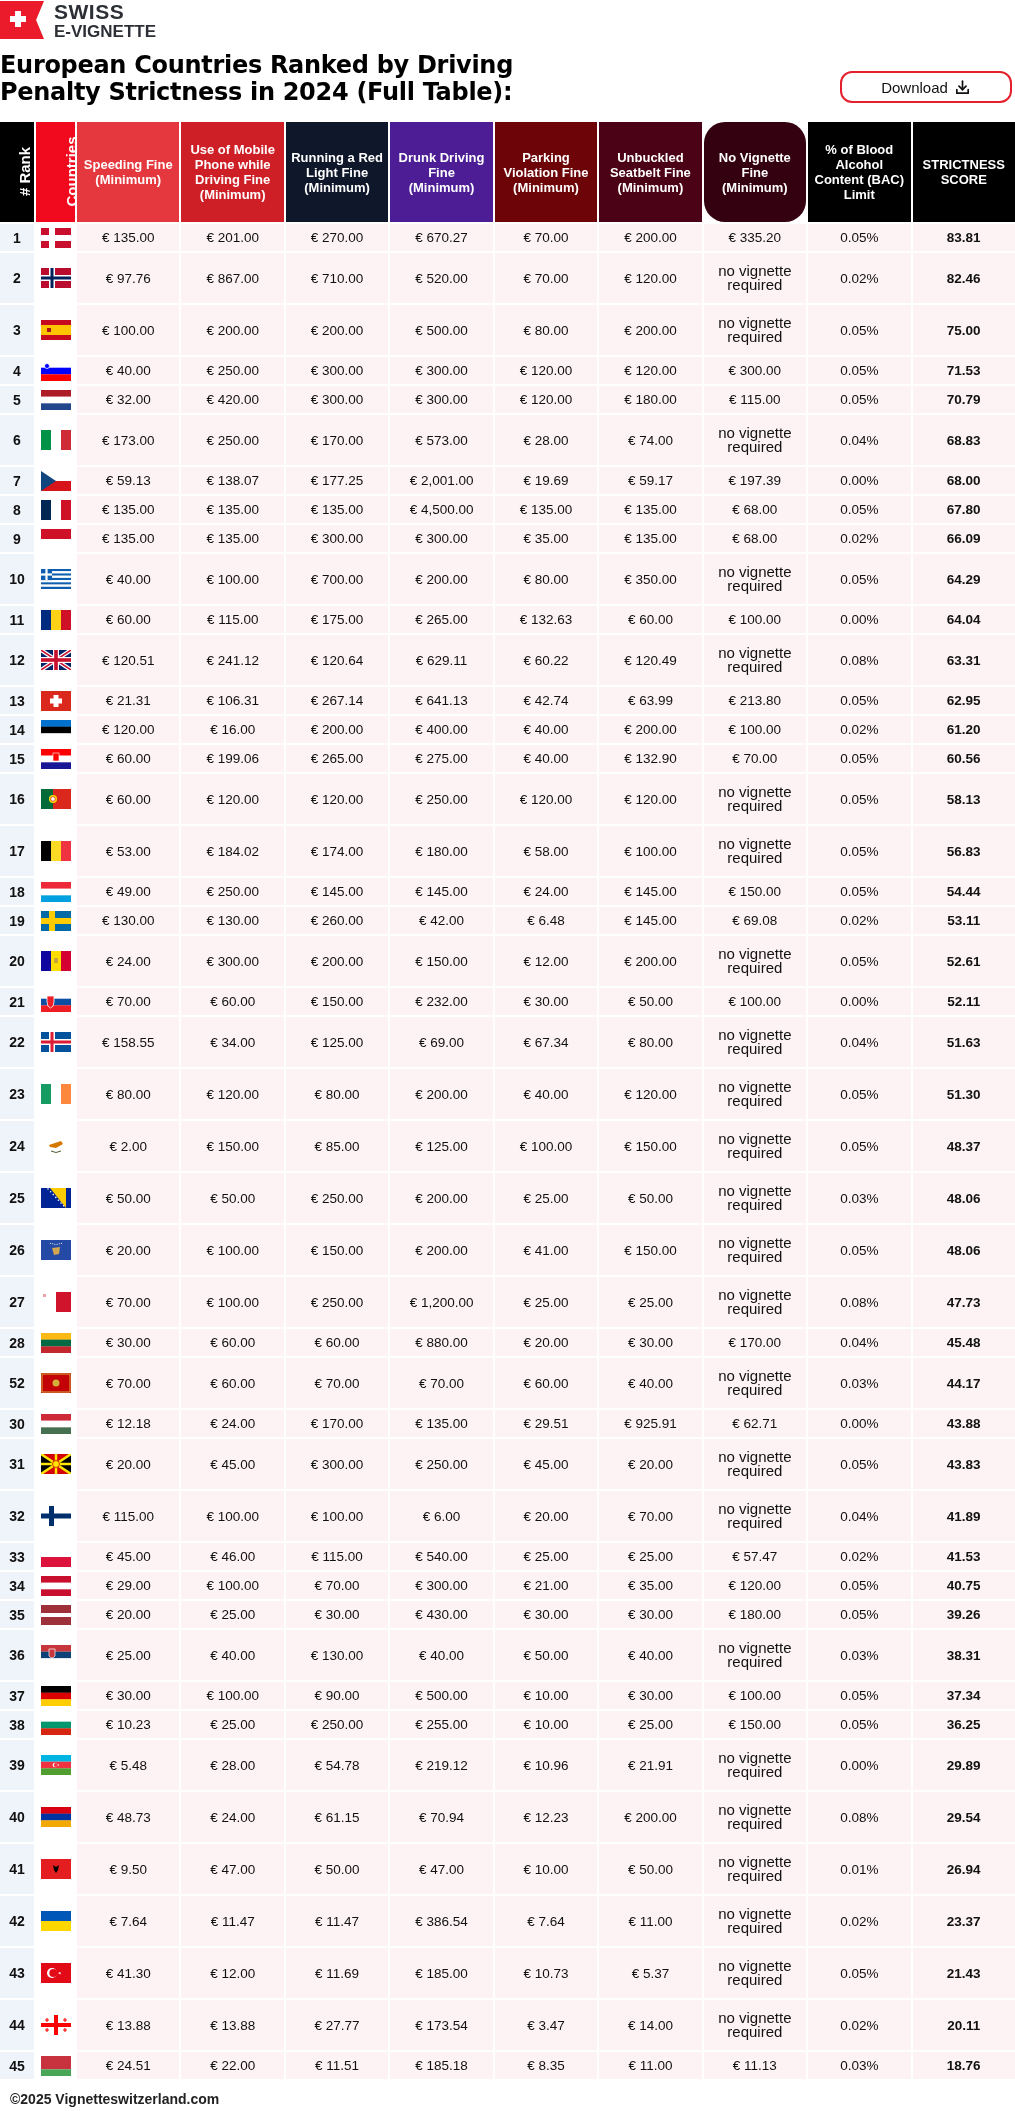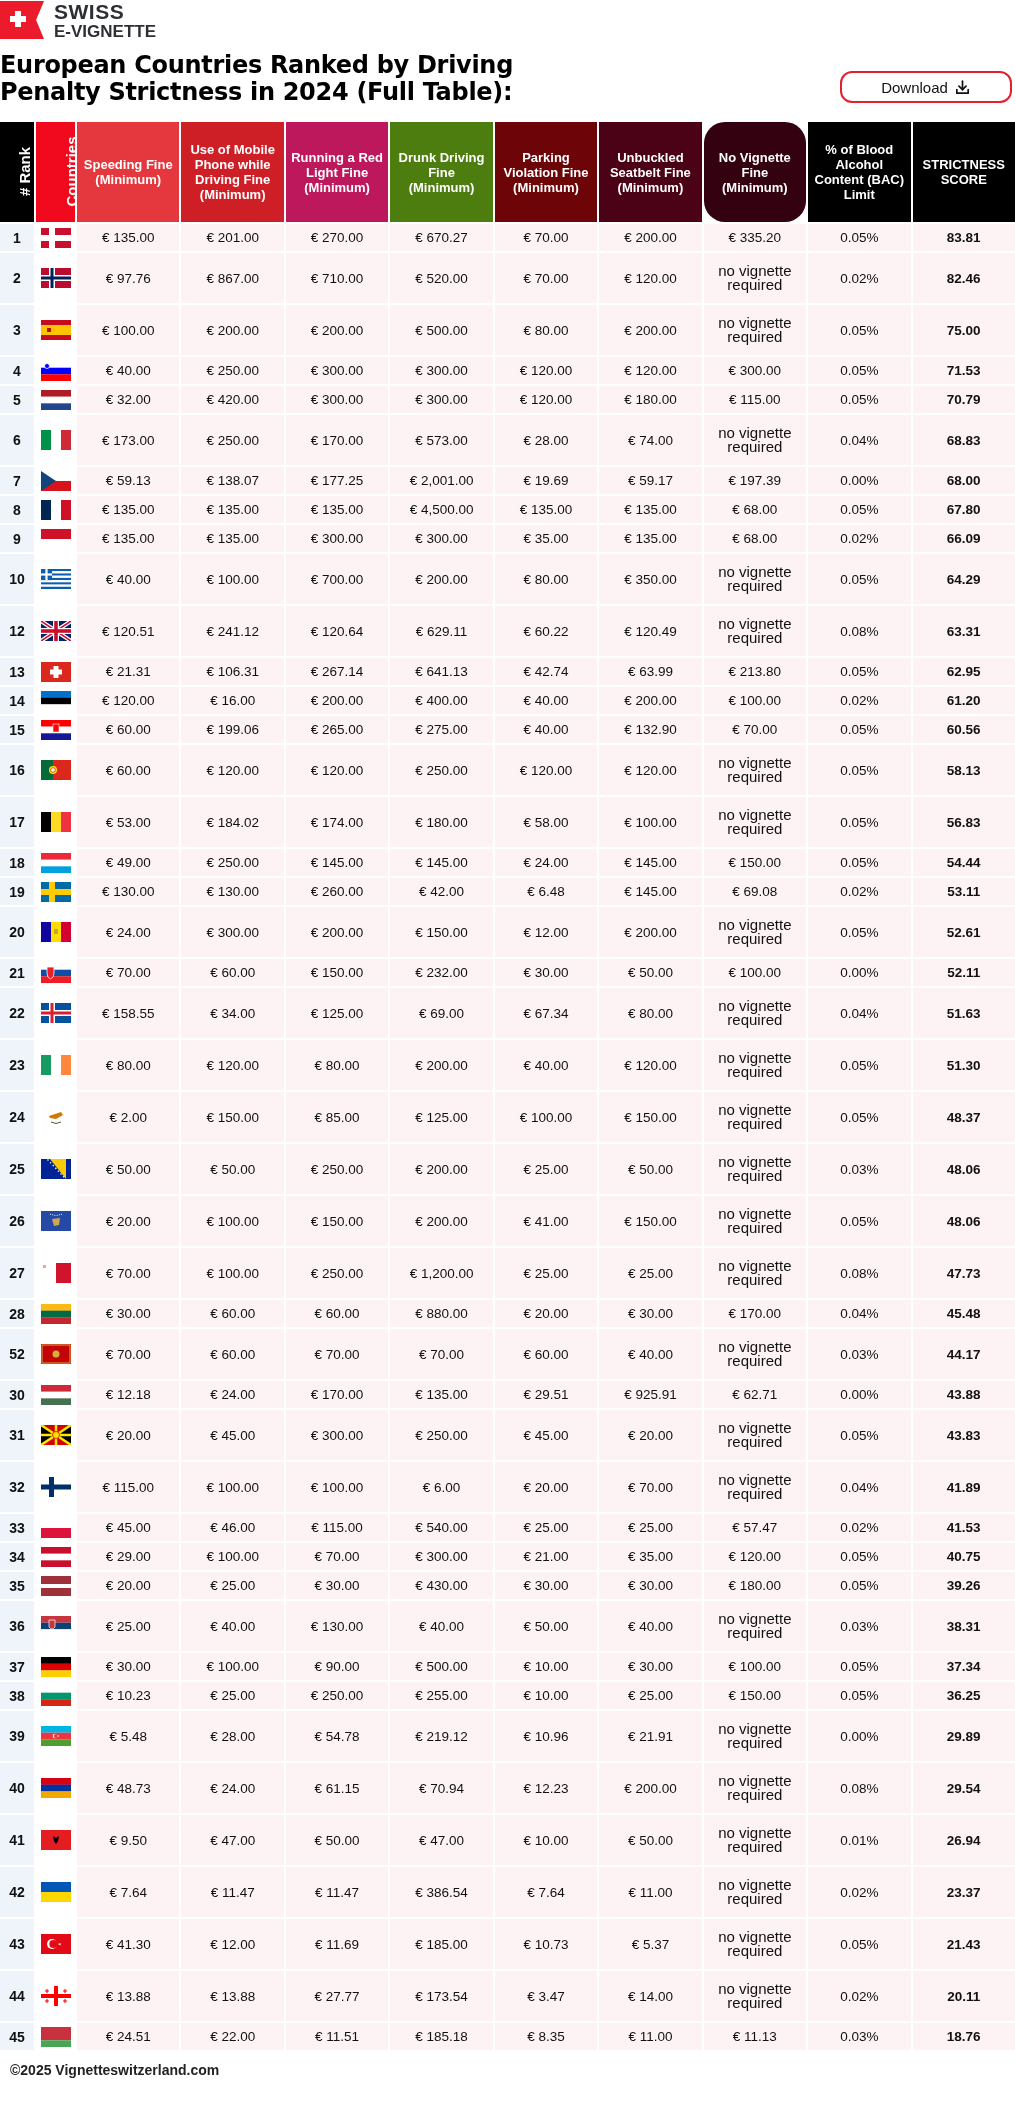--- a/index.html
+++ b/index.html
@@ -15,22 +15,22 @@
   .title { position: absolute; left: 0; top: 52px; width: 620px; font-size: 24px; font-weight: 700; line-height: 27px; color: #000; font-family: "DejaVu Sans", sans-serif; letter-spacing: -0.3px; }
   .download { position: absolute; left: 840px; top: 71px; width: 172px; height: 32px; border: 2px solid #e3202c; border-radius: 12px; background: #fff; display: flex; align-items: center; justify-content: center; font-size: 15px; color: #111; gap: 6px; cursor: pointer; }
   .download svg { width: 17px; height: 17px; }
   table { border-collapse: separate; border-spacing: 2px 2px; margin-left: -2px; width: 1019px; table-layout: fixed; }
   th { color: #fff; font-size: 13px; font-weight: 700; line-height: 15px; text-align: center; vertical-align: middle; height: 100px; padding: 1px 4px; }
   th.rank { background: #000; width: 34px; padding: 0; }
   th.country { background: #f10a1e; width: 39px; padding: 0; }
   th .vert { display: inline-block; transform: rotate(-90deg); white-space: nowrap; font-size: 15px; }
   th.c1 { background: #e4383e; }
   th.c2 { background: #cf1f26; }
-  th.c3 { background: #be185d; }
-  th.c4 { background: #4d7c0f; }
+  th.c3 { background: #0f172a; }
+  th.c4 { background: #4c1d95; }
   th.c5 { background: #6d0407; }
   th.c6 { background: #4b0216; }
   th.c7 { background: #340110; border-radius: 21px; }
   th.c8 { background: #000; }
   th.c9 { background: #000; }
   td { font-size: 13.5px; text-align: center; vertical-align: middle; background: #fdf3f4; height: 27px; padding: 0 2px; color: #111; }
   tr.tall td { height: 50px; }
   td.rank { background: #eef4fa; font-weight: 700; font-size: 14px; }
   td.flag { background: #fff; }
   td.score { font-weight: 700; }
@@ -259,20 +259,37 @@
         <td>€ 700.00</td>
         <td>€ 200.00</td>
         <td>€ 80.00</td>
         <td>€ 350.00</td>
         <td>
           <span class="nv">no vignette required</span>
         </td>
         <td>0.05%</td>
         <td class="score">64.29</td>
       </tr>
+      <tr>
+        <td class="rank">11</td>
+        <td class="flag" title=""><span class="flagbox" title="Romania"><svg viewBox="0 0 30 20" width="30" height="20">
+              <rect x="0" width="10.2" height="20" fill="#002b7f"></rect>
+              <rect x="10" width="10.2" height="20" fill="#fcd116"></rect>
+              <rect x="20" width="10.2" height="20" fill="#ce1126"></rect>
+            </svg></span></td>
+        <td>€ 60.00</td>
+        <td>€ 115.00</td>
+        <td>€ 175.00</td>
+        <td>€ 265.00</td>
+        <td>€ 132.63</td>
+        <td>€ 60.00</td>
+        <td>€ 100.00</td>
+        <td>0.00%</td>
+        <td class="score">64.04</td>
+      </tr>
       <tr class="tall">
         <td class="rank">12</td>
         <td class="flag" title=""><span class="flagbox" title="United Kingdom"><svg viewBox="0 0 30 20" width="30" height="20">
               <rect width="30" height="20" fill="#012169"></rect>
               <path d="M0,0 L30,20 M30,0 L0,20" stroke="#fff" stroke-width="4"></path>
               <path d="M0,0 L30,20 M30,0 L0,20" stroke="#c8102e" stroke-width="1.5"></path>
               <rect x="12" width="6" height="20" fill="#fff"></rect>
               <rect y="7" width="30" height="6" fill="#fff"></rect>
               <rect x="13.2" width="3.6" height="20" fill="#c8102e"></rect>
               <rect y="8.2" width="30" height="3.6" fill="#c8102e"></rect>

